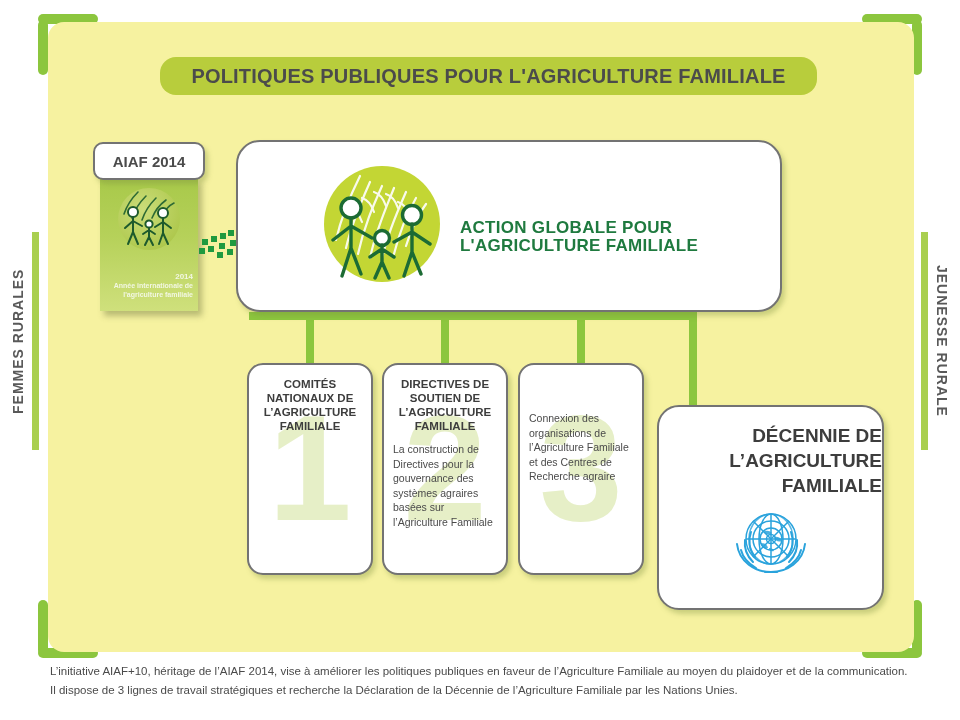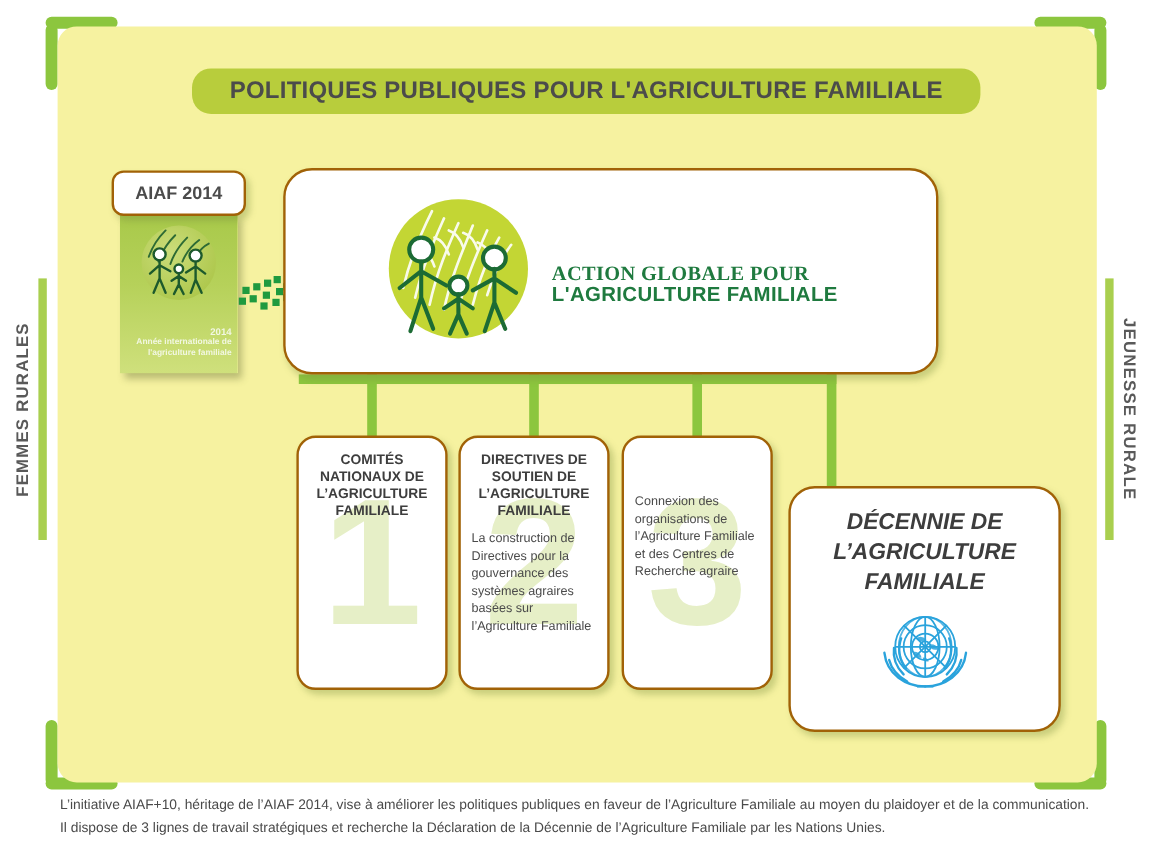--- a/index.html
+++ b/index.html
@@ -46,21 +46,21 @@
   #label-right{right:6px;top:236px;width:24px;height:210px;
     writing-mode:vertical-rl;
     display:flex;align-items:center;justify-content:center;}
   .side-bar{position:absolute;width:7px;background:#a9cf4f;}
   #bar-left{left:32px;top:232px;height:218px;}
   #bar-right{right:32px;top:232px;height:218px;}
 
   
   .card{
     position:absolute;background:#ffffff;
-    border:2px solid #a16207;border-radius:18px;
+    border:2px solid #737373;border-radius:18px;
     box-shadow:3px 4px 5px rgba(120,140,60,.35);
     box-sizing:border-box;
   }
 
   
   #aiaf2014-label{
     left:93px;top:142px;width:112px;height:38px;border-radius:10px;
     display:flex;align-items:center;justify-content:center;
   }
   #aiaf2014-label span{font-size:15px;font-weight:bold;color:#4b4b4b;}
@@ -85,21 +85,21 @@
 
   
   #main-card{
     left:236px;top:140px;width:546px;height:172px;border-radius:24px;
     display:flex;align-items:center;justify-content:center;gap:14px;
   }
   #logo-wrap{display:flex;align-items:center;gap:16px;}
   #logo-text{display:flex;flex-direction:column;line-height:1;}
   #logo-title{font-size:38px;font-weight:bold;color:#1f7a3f;letter-spacing:1px;}
   #logo-sub1,#logo-sub2{font-size:17px;font-weight:bold;color:#1f7a3f;letter-spacing:.3px;}
-  #logo-sub1{margin-top:21px;font-family:Liberation Serif, serif;}
+  #logo-sub1{margin-top:21px;}
   #logo-sub2{margin-top:1px;}
 
   
   .strat{
     top:363px;width:126px;height:212px;border-radius:16px;
     overflow:hidden;
   }
   #strat1{left:247px;}
   #strat2{left:382px;}
   #strat3{left:518px;}
@@ -119,22 +119,22 @@
     font-size:10.5px;color:#4a4a4a;line-height:14.5px;
   }
   #strat3 .strat-body{margin-top:46px;}
 
   
   #decennie{
     left:657px;top:405px;width:227px;height:205px;border-radius:22px;
     display:flex;flex-direction:column;align-items:center;
   }
   #dec-title{
-    margin-top:16px;text-align:center;
-    font-size:19px;font-weight:bold;color:#3d3d3d;line-height:25px;font-style:italic;
+    margin-top:16px;text-align:right;
+    font-size:19px;font-weight:bold;color:#3d3d3d;line-height:25px;
   }
   #un-emblem{margin-top:8px;}
 
   
   .stem{position:absolute;background:#8cc63e;}
   .stem-h{height:8px;}
   .stem-v{width:8px;}
 
   
   #dotted-arrow{position:absolute;left:197px;top:222px;}

